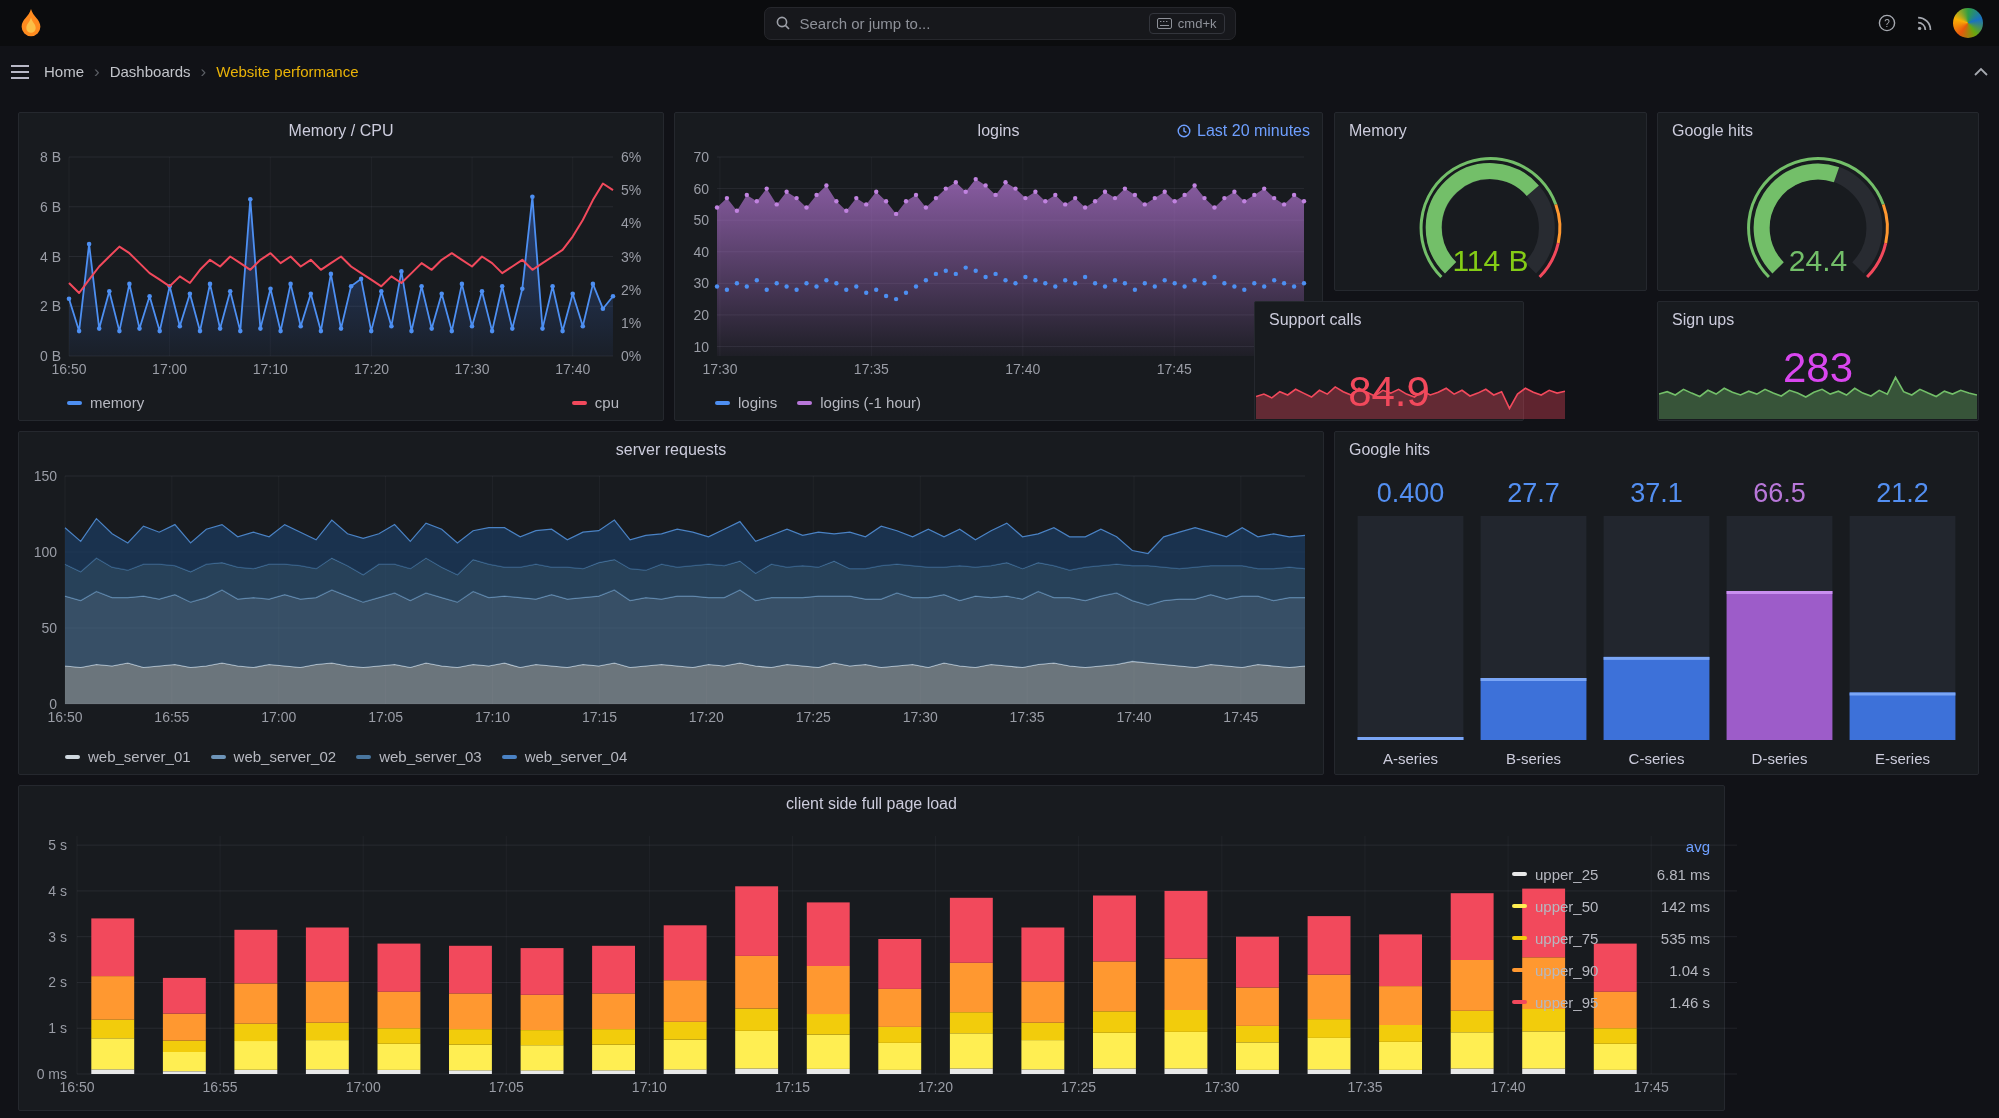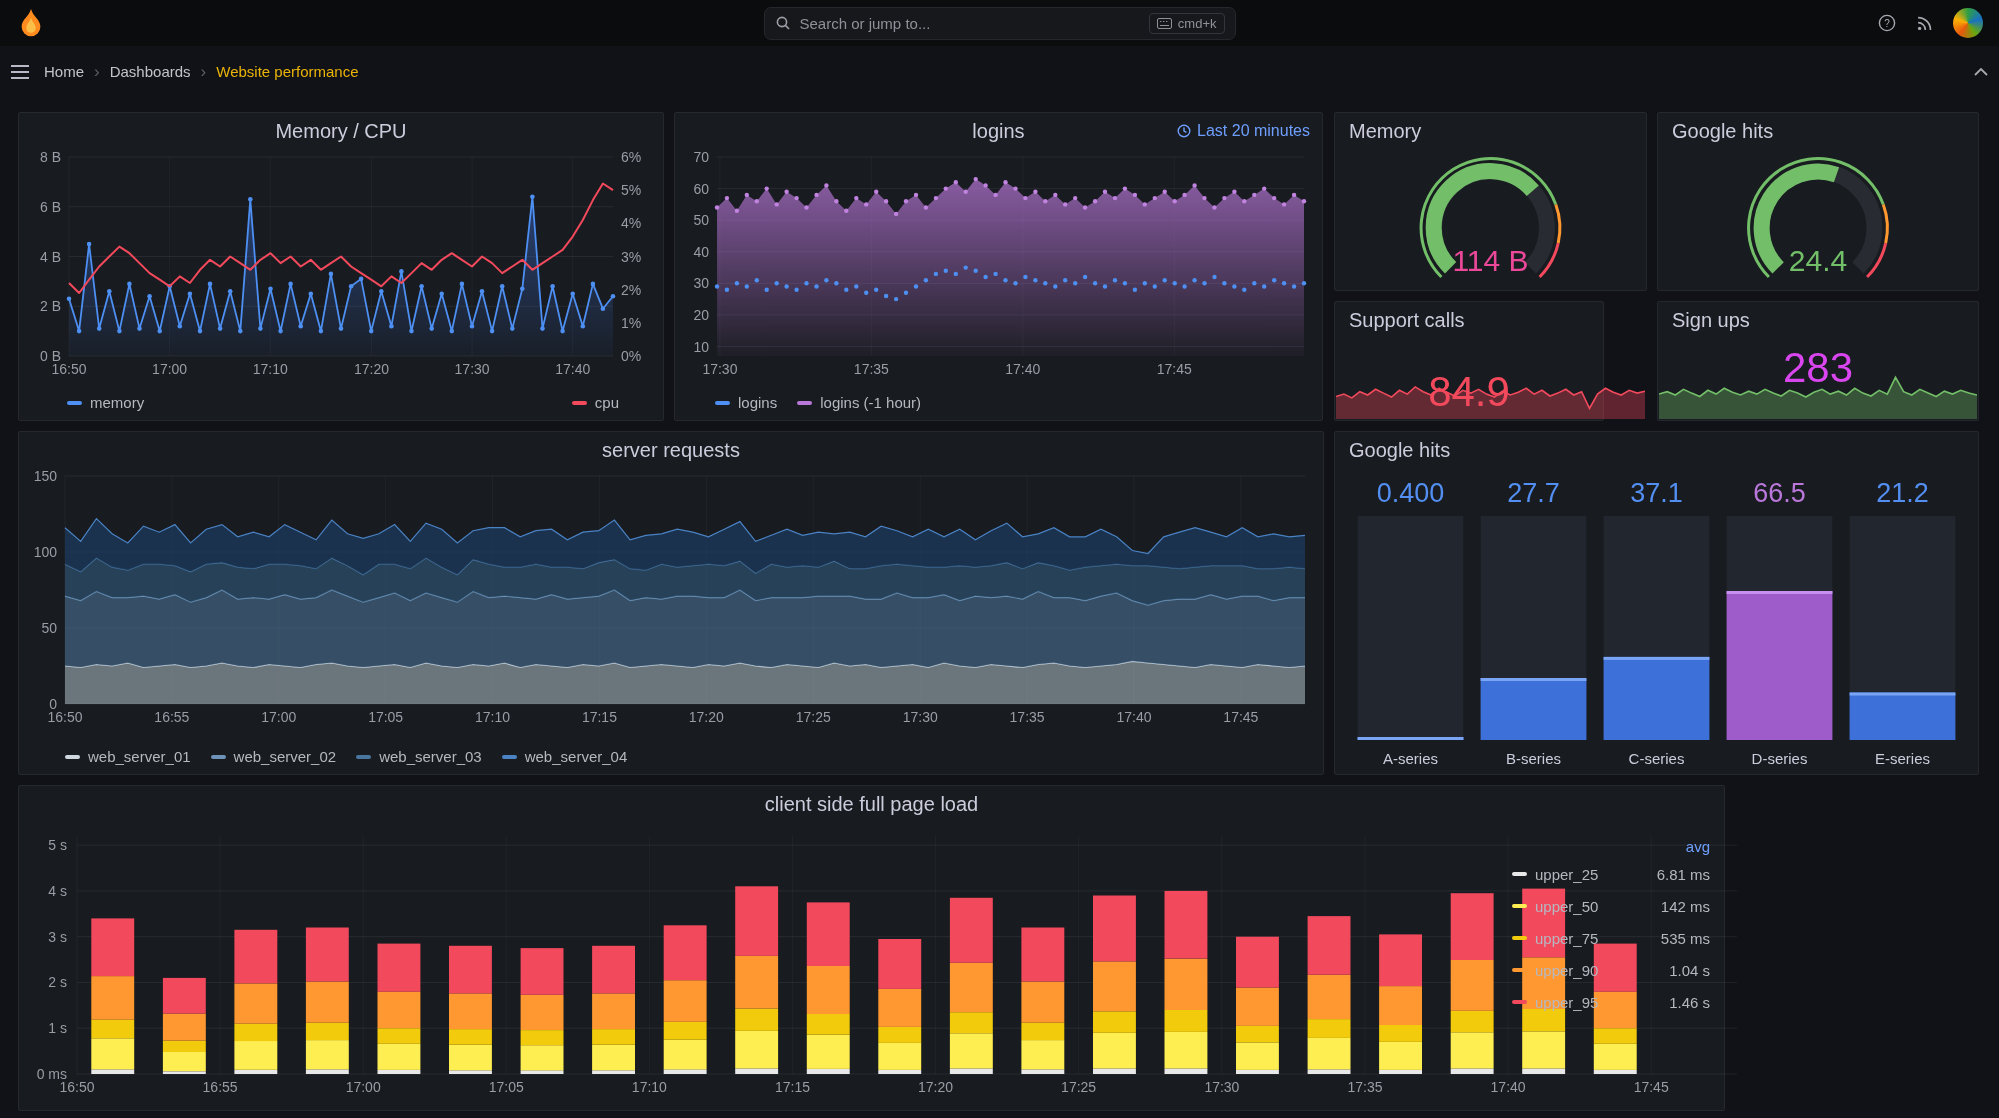--- a/index.html
+++ b/index.html
@@ -30,21 +30,21 @@
   .crumbs{display:flex;align-items:center;font-size:15px}
   .crumbs a{color:#c2c4ca;text-decoration:none;cursor:pointer}
   .sep{color:#5c5f66;margin:0 10px;font-size:17px}
   .cur{color:#eab308}
   .chevup{margin-left:auto;background:none;border:none;cursor:pointer;display:flex}
 
   
   .dash{position:absolute;top:97px;left:0;right:0;bottom:0}
   .panel{position:absolute;background:#181b1f;border:1px solid #25282e;border-radius:2px}
   .ptitle{position:absolute;top:0;left:0;right:0;height:36px;display:flex;align-items:center;
-    justify-content:center;font-size:20px;font-weight:500;color:#ccccdc;cursor:pointer}
+    justify-content:center;font-size:16px;font-weight:500;color:#ccccdc;cursor:pointer}
   .ptitle.left{justify-content:flex-start;padding-left:14px}
   .chart{position:absolute}
   #c-memcpu{left:2px;right:2px;top:36px;bottom:42px}
   #c-logins{left:2px;right:2px;top:36px;bottom:42px}
   #c-server{left:2px;right:2px;top:36px;bottom:46px}
   #c-pageload{left:2px;right:2px;top:40px;bottom:6px}
   #c-gauge-mem,#c-gauge-google{left:0;right:0;top:36px;bottom:0}
   #c-bargauge{left:0;right:0;top:38px;bottom:0}
   .spark{position:absolute;left:1px;right:1px;bottom:1px;height:52px}
 
@@ -429,38 +429,38 @@
       <h2 class="ptitle left">Memory</h2>
       <div class="chart" id="c-gauge-mem">
           <svg width="311" height="141">
             <path d="M115.6,118.8 A56.400000000000006,56.400000000000006 0 1 1 195.4,118.8" stroke="#282b31" stroke-width="16" fill="none"></path>
             <path d="M115.6,118.8 A56.400000000000006,56.400000000000006 0 1 1 197.8,41.7" stroke="#73bf69" stroke-width="16" fill="none"></path>
             <path d="M106.4,128.0 A69.4,69.4 0 1 1 220.8,55.5" stroke="#73bf69" stroke-width="3" fill="none"></path>
             <path d="M220.8,55.5 A69.4,69.4 0 0 1 223.2,94.1" stroke="#ff9830" stroke-width="3" fill="none"></path>
             <path d="M223.2,94.1 A69.4,69.4 0 0 1 204.6,128.0" stroke="#f2495c" stroke-width="3" fill="none"></path>
           </svg>
         </div>
-      <div class="gvalue" style="color: #ec4899;">114 B</div>
+      <div class="gvalue" style="color: #84cc16;">114 B</div>
     </section>
 
     <section class="panel" style="left:1657px;top:15px;width:322px;height:179px">
       <h2 class="ptitle left">Google hits</h2>
       <div class="chart" id="c-gauge-google">
           <svg width="320" height="141">
             <path d="M120.1,118.8 A56.400000000000006,56.400000000000006 0 1 1 199.9,118.8" stroke="#282b31" stroke-width="16" fill="none"></path>
             <path d="M120.1,118.8 A56.400000000000006,56.400000000000006 0 0 1 178.5,25.7" stroke="#73bf69" stroke-width="16" fill="none"></path>
             <path d="M110.9,128.0 A69.4,69.4 0 1 1 225.3,55.5" stroke="#73bf69" stroke-width="3" fill="none"></path>
             <path d="M225.3,55.5 A69.4,69.4 0 0 1 227.7,94.1" stroke="#ff9830" stroke-width="3" fill="none"></path>
             <path d="M227.7,94.1 A69.4,69.4 0 0 1 209.1,128.0" stroke="#f2495c" stroke-width="3" fill="none"></path>
           </svg>
         </div>
       <div class="gvalue" style="color: rgb(115, 191, 105);">24.4</div>
     </section>
 
-    <section class="panel" style="left:1334px;top:204px;width:270px;height:120px">
+    <section class="panel" style="left:1254px;top:204px;width:270px;height:120px">
       <h2 class="ptitle left">Support calls</h2>
       <div class="spark" id="c-spark-support">
           <svg width="309" height="52">
             <path d="M0.0,29.5L7.9,27.1L15.8,30.9L23.8,24.7L31.7,28.0L39.6,22.3L47.5,26.1L55.5,30.0L63.4,23.3L71.3,27.1L79.2,19.9L87.2,24.7L95.1,28.0L103.0,21.3L110.9,25.2L118.8,29.0L126.8,23.3L134.7,26.1L142.6,22.3L150.5,27.1L158.5,30.0L166.4,24.2L174.3,28.0L182.2,25.2L190.2,21.3L198.1,27.1L206.0,23.3L213.9,29.0L221.8,26.1L229.8,22.3L237.7,28.0L245.6,24.7L253.5,41.4L261.5,27.1L269.4,21.3L277.3,25.2L285.2,28.0L293.2,23.3L301.1,26.1L309.0,24.2L309,52L0,52Z" fill="rgba(242,73,92,0.35)"></path>
             <path d="M0.0,29.5L7.9,27.1L15.8,30.9L23.8,24.7L31.7,28.0L39.6,22.3L47.5,26.1L55.5,30.0L63.4,23.3L71.3,27.1L79.2,19.9L87.2,24.7L95.1,28.0L103.0,21.3L110.9,25.2L118.8,29.0L126.8,23.3L134.7,26.1L142.6,22.3L150.5,27.1L158.5,30.0L166.4,24.2L174.3,28.0L182.2,25.2L190.2,21.3L198.1,27.1L206.0,23.3L213.9,29.0L221.8,26.1L229.8,22.3L237.7,28.0L245.6,24.7L253.5,41.4L261.5,27.1L269.4,21.3L277.3,25.2L285.2,28.0L293.2,23.3L301.1,26.1L309.0,24.2" stroke="#f2495c" stroke-width="1.6" fill="none"></path>
           </svg>
         </div>
       <div class="statvalue" style="color: rgb(242, 73, 92); margin-top: 24px;">84.9</div>
     </section>
 

